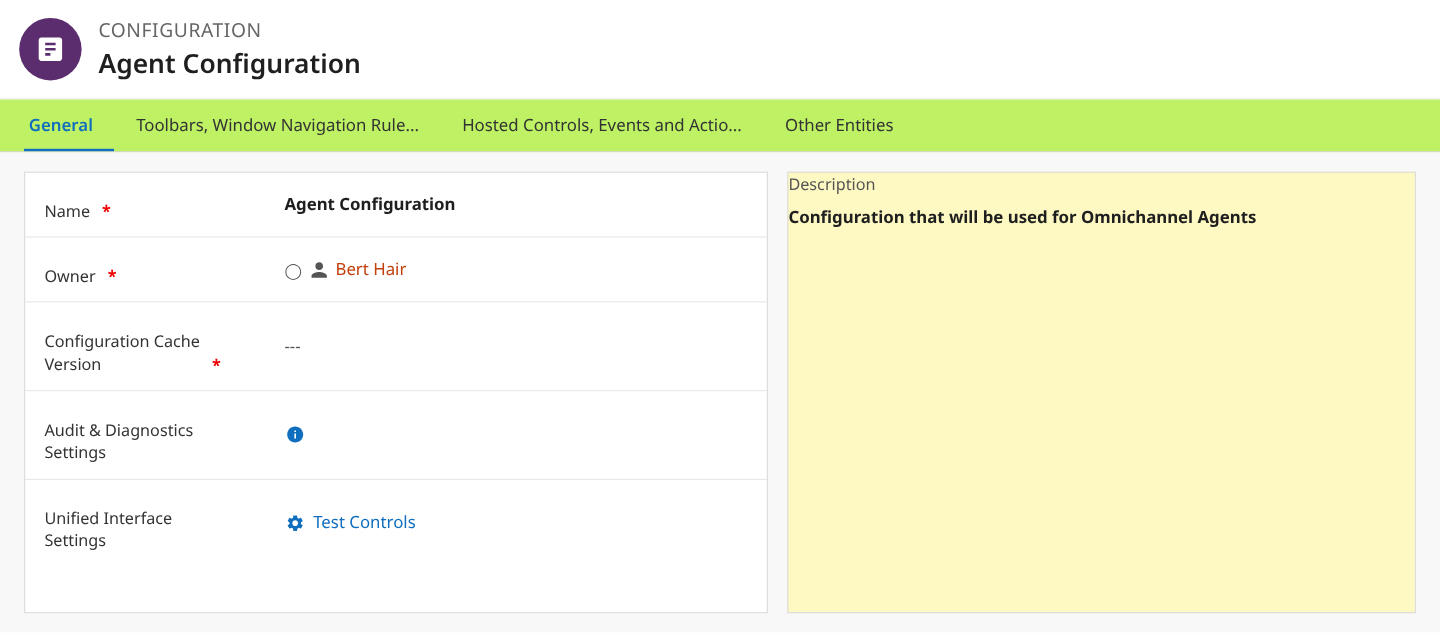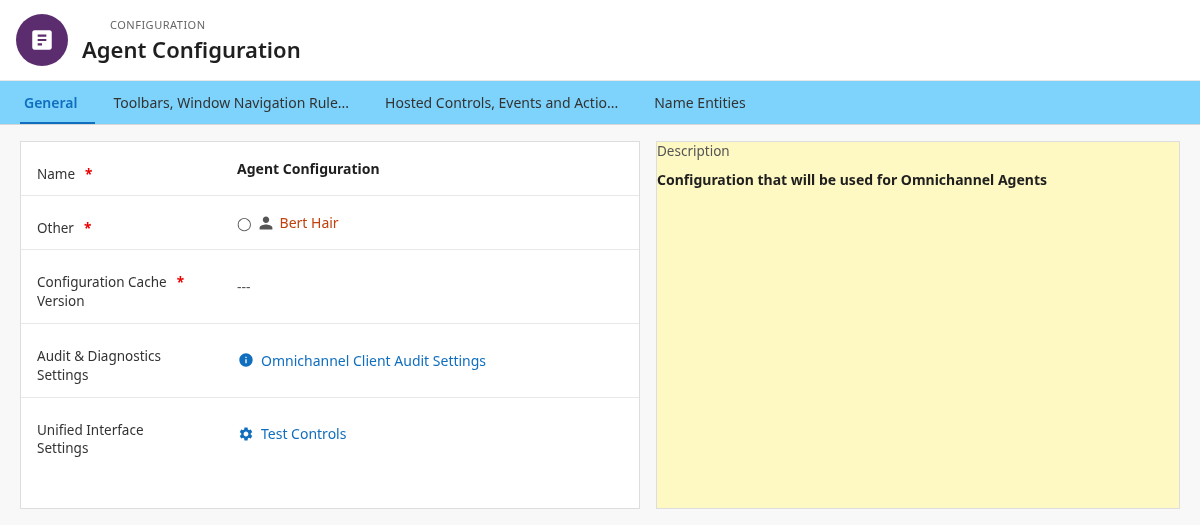--- a/index.html
+++ b/index.html
@@ -27,40 +27,39 @@
       justify-content: center;
       margin-right: 14px;
       flex-shrink: 0;
     }
     .header-icon svg {
       width: 26px;
       height: 26px;
       fill: #fff;
     }
     .header-text .subtitle {
-      font-size: 11px;
+      font-size: 16px;
       color: #666;
       text-transform: uppercase;
       letter-spacing: 0.5px;
       margin-bottom: 2px;
-      margin-left: 28px;
     }
     .header-text .title {
       font-size: 22px;
       font-weight: 600;
       color: #1f1f1f;
     }
 
     
     .tabs {
       display: flex;
       align-items: flex-end;
       padding: 0 20px;
       border-bottom: 1px solid #d6d6d6;
-      background: #7dd3fc;
+      background: #bef264;
     }
     .tab {
       padding: 12px 18px 10px;
       font-size: 14px;
       color: #333;
       cursor: pointer;
       border-bottom: 2px solid transparent;
       white-space: nowrap;
       user-select: none;
     }
@@ -99,21 +98,21 @@
     .field-row:last-child {
       border-bottom: none;
     }
 
     .field-label {
       width: 200px;
       flex-shrink: 0;
       color: #333;
       font-size: 13.5px;
       display: flex;
-      align-items: flex-start;
+      align-items: flex-end;
       gap: 6px;
       margin-top: 11px;
     }
     .field-label .lock-icon {
       font-size: 12px;
       color: #555;
     }
 
     .required-star {
       color: #e00;
@@ -217,38 +216,38 @@
   <div class="header-text">
     <div class="subtitle">CONFIGURATION</div>
     <div class="title">Agent Configuration</div>
   </div>
 </div>
 
 <div class="tabs">
   <div class="tab active">General</div>
   <div class="tab">Toolbars, Window Navigation Rule...</div>
   <div class="tab">Hosted Controls, Events and Actio...</div>
-  <div class="tab">Name Entities</div>
+  <div class="tab">Other Entities</div>
 </div>
 
 <div class="main-content">
 
   <div class="left-panel">
 
     <div class="field-row">
       <div class="field-label">
         <span>Name</span>
         <span class="required-star">*</span>
       </div>
       <div class="field-value bold">Agent Configuration</div>
     </div>
 
     <div class="field-row">
       <div class="field-label">
-        <span>Other</span>
+        <span>Owner</span>
         <span class="required-star">*</span>
       </div>
       <div class="field-value">
         <span class="owner-value">
           <span class="owner-icon">◯</span>
           <span class="owner-icon">
             <svg width="16" height="16" viewBox="0 0 24 24" fill="#555">
                 <path d="M12 12c2.7 0 4.8-2.1 4.8-4.8S14.7 2.4 12 2.4 7.2 4.5 7.2 7.2 9.3 12 12 12zm0 2.4c-3.2 0-9.6 1.6-9.6 4.8v2.4h19.2v-2.4c0-3.2-6.4-4.8-9.6-4.8z"></path>
               </svg>
           </span>
@@ -270,21 +269,20 @@
       <div class="field-label">
         <span class="multi-line-label">Audit &amp; Diagnostics<br>Settings</span>
       </div>
       <div class="field-value">
         <a class="link-value">
           <span class="link-icon">
             <svg width="16" height="16" viewBox="0 0 24 24" fill="#106ebe">
                 <path d="M12 2C6.48 2 2 6.48 2 12s4.48 10 10 10 10-4.48 10-10S17.52 2 12 2zm1 15h-2v-6h2v6zm0-8h-2V7h2v2z"></path>
               </svg>
           </span>
-          <span>Omnichannel Client Audit Settings</span>
         </a>
       </div>
     </div>
 
     <div class="field-row">
       <div class="field-label">
         <span class="multi-line-label">Unified Interface<br>Settings</span>
       </div>
       <div class="field-value">
         <a class="link-value">

